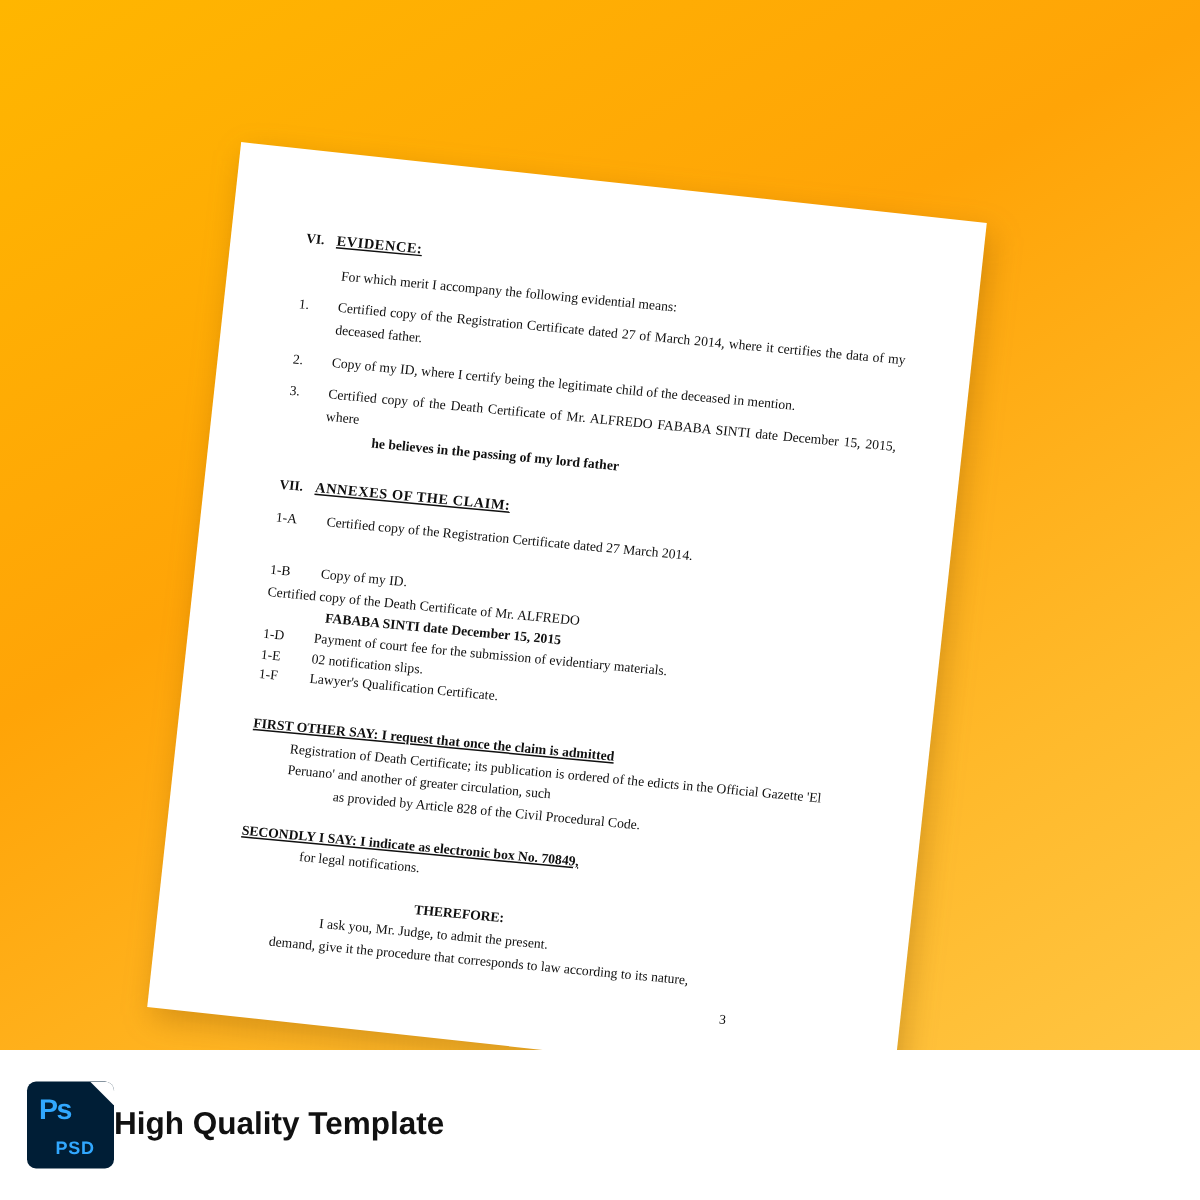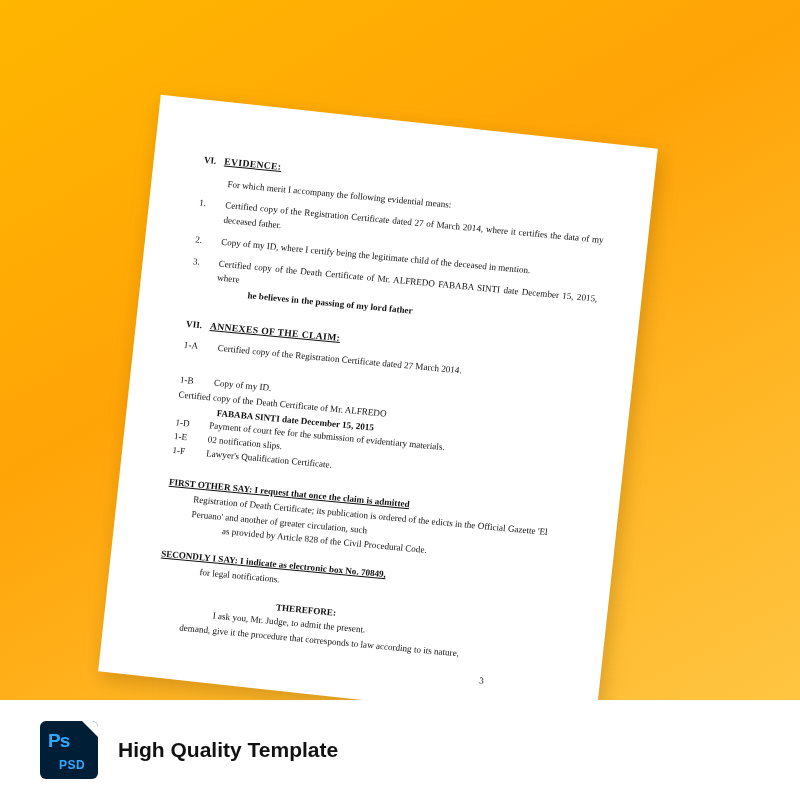--- a/index.html
+++ b/index.html
@@ -76,21 +76,21 @@
   }
   .head-row { display: flex; align-items: baseline; gap: 8px; }
   .head-num { font-weight: bold; }
 
   
   #footer {
     position: absolute; left: 0; bottom: 0;
     width: 800px; height: 100px;
     background: #ffffff;
     display: flex; align-items: center;
-    padding-left: 40px;
+    padding-left: 18px;
   }
   #psd-badge {
     width: 58px; height: 58px;
     background: #001e36;
     border-radius: 6px;
     position: relative;
     flex: 0 0 auto;
     overflow: hidden;
   }
   #psd-badge .corner {
@@ -108,21 +108,21 @@
     letter-spacing: -1px;
   }
   #psd-badge .psd {
     position: absolute; bottom: 7px; left: 19px;
     color: #31a8ff;
     font-family: "Liberation Sans", sans-serif;
     font-weight: bold;
     font-size: 12px;
     letter-spacing: .5px;
   }
-  #footer-text { margin-left: 20px; }
+  #footer-text { }
   #footer-title {
     font-size: 21px; font-weight: bold; color: #111111;
     line-height: 1.25;
   }
   #footer-sub {
     font-size: 19px; color: #111111; line-height: 1.3;
   }
 </style>
 </head>
 <body>

